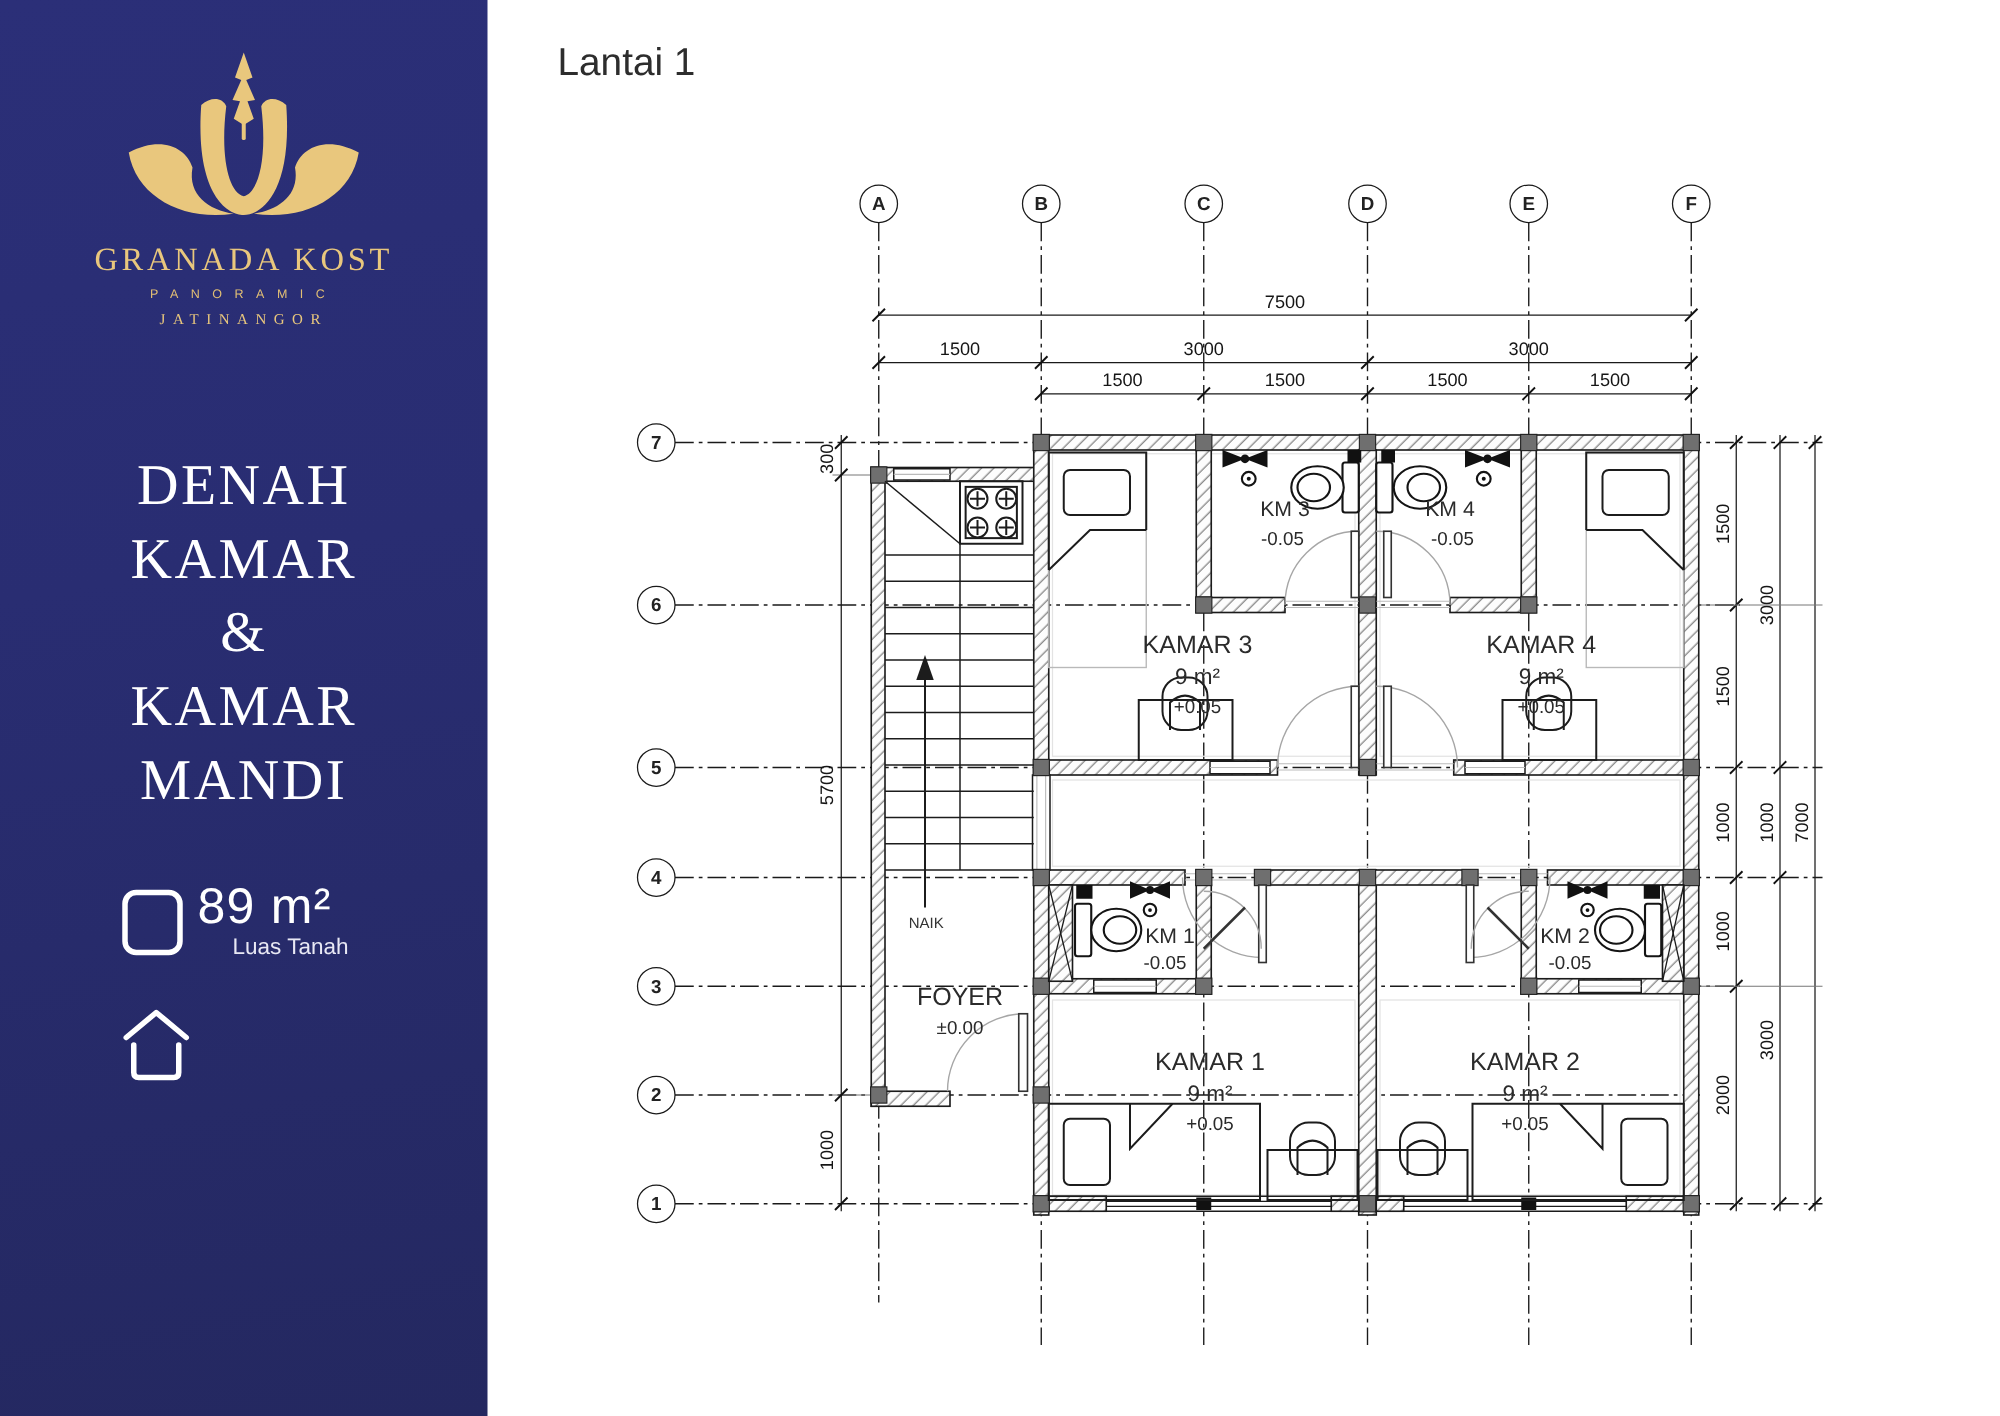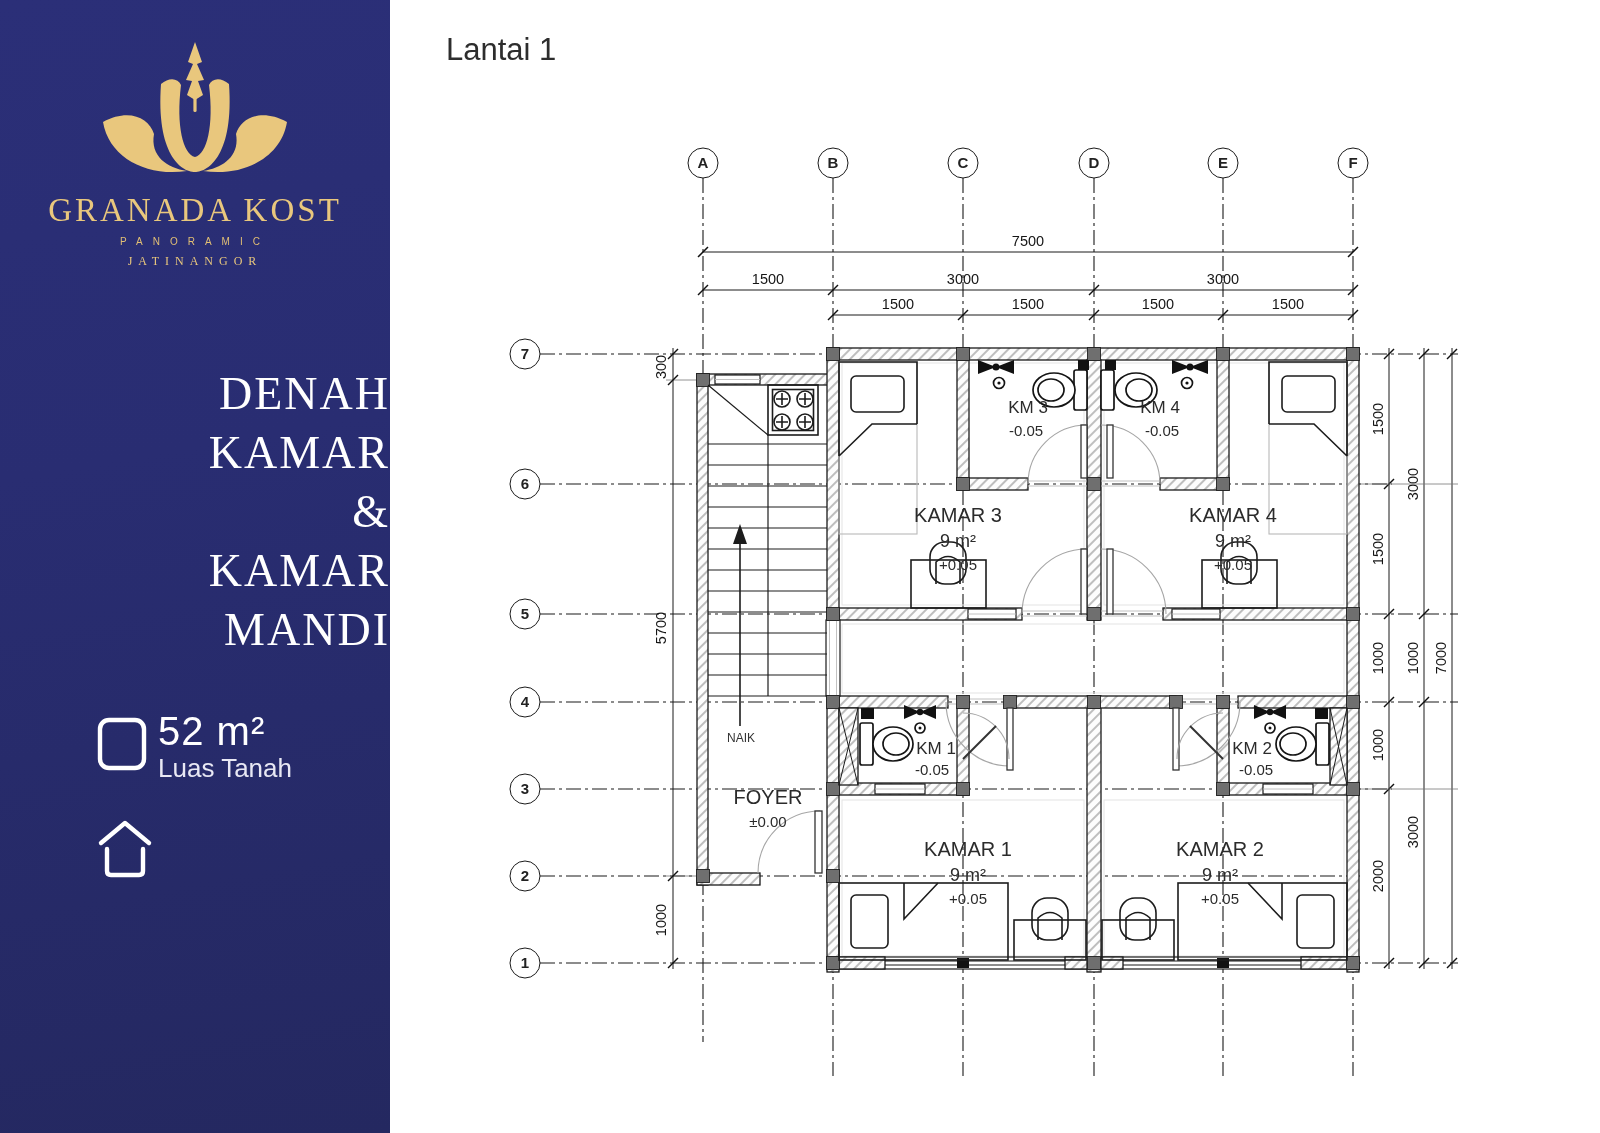--- a/index.html
+++ b/index.html
@@ -3,32 +3,32 @@
 <meta charset="utf-8">
 <style>
   html,body{margin:0;padding:0;background:#fff;}
   .stage{position:relative;width:1600px;height:1133px;overflow:hidden;background:#ffffff;
          font-family:"Liberation Sans",sans-serif;}
   
   .sidebar{position:absolute;left:0;top:0;width:390px;height:1133px;
     background:linear-gradient(170deg,#2e337e 0%,#2b2f78 0%,#292d72 40%,#242860 100%);
     color:#fff;text-align:center;}
   .logo-wrap{margin-top:36px;}
-  .brand-name{font-family:"Liberation Serif",serif;font-size:33px;letter-spacing:3px;
+  .brand-name{font-family:"Liberation Serif",serif;font-size:26px;letter-spacing:3px;
     color:#e9c77d;margin-top:2px;}
   .brand-tagline{font-size:10px;letter-spacing:10px;color:#e2bf74;margin-top:7px;}
   .brand-location{font-family:"Liberation Serif",serif;font-size:12px;letter-spacing:6px;
     color:#e9c77d;margin-top:7px;}
   .side-title{font-family:"Liberation Serif",serif;font-size:46px;line-height:1.28;
-    letter-spacing:2px;color:#ffffff;margin-top:96px;white-space:pre-line;text-align:right;}
+    letter-spacing:2px;color:#ffffff;margin-top:96px;white-space:pre-line;}
   .stats{margin-top:52px;text-align:left;padding-left:96px;}
   .stat-row{display:flex;align-items:flex-start;margin-bottom:30px;}
   .stat-ico{width:62px;flex:0 0 62px;margin-top:3px;}
   .stat-txt .v{font-size:40px;color:#fff;letter-spacing:1px;line-height:1.0;}
-  .stat-txt .l{font-size:26px;color:#e8e8f4;margin-top:2px;}
+  .stat-txt .l{font-size:18px;color:#e8e8f4;margin-top:2px;margin-left:28px;}
   
   .floor-title{position:absolute;left:446px;top:32px;font-size:31px;color:#2d2d2d;}
   svg.plan{position:absolute;left:390px;top:0;}
   .g-dash{stroke:#1a1a1a;stroke-width:1.1;stroke-dasharray:15 4 3 4;fill:none;}
   .dim{stroke:#1a1a1a;stroke-width:1;fill:none;}
   .tick{stroke:#111;stroke-width:1.5;}
   .ext{stroke:#777;stroke-width:.8;}
   .wall{fill:url(#hat);stroke:#1b1b1b;stroke-width:1.3;}
   .wwhite{fill:#fff;stroke:#1b1b1b;stroke-width:1.2;}
   .jun{fill:#6f6f6f;stroke:#222;stroke-width:.9;}
@@ -78,21 +78,21 @@
 MANDI</div>
 
     <div class="stats">
       <div class="stat-row">
         <div class="stat-ico">
           <svg width="52" height="58" viewBox="0 0 52 58">
             <rect x="4" y="6" width="44" height="48" rx="9" fill="none" stroke="#fff" stroke-width="4.4"></rect>
           </svg>
         </div>
         <div class="stat-txt">
-          <div class="v">52 m²</div>
+          <div class="v">89 m²</div>
           <div class="l">Luas Tanah</div>
         </div>
       </div>
       <div class="stat-row">
         <div class="stat-ico">
           <svg width="58" height="64" viewBox="0 0 58 64">
             <path d="M5,26 L29,6 L53,26" fill="none" stroke="#fff" stroke-width="4.4" stroke-linecap="round" stroke-linejoin="round"></path>
             <path d="M11,32 L11,54 Q11,58 15,58 L43,58 Q47,58 47,54 L47,32" fill="none" stroke="#fff" stroke-width="4.4" stroke-linecap="round"></path>
           </svg>
         </div>

